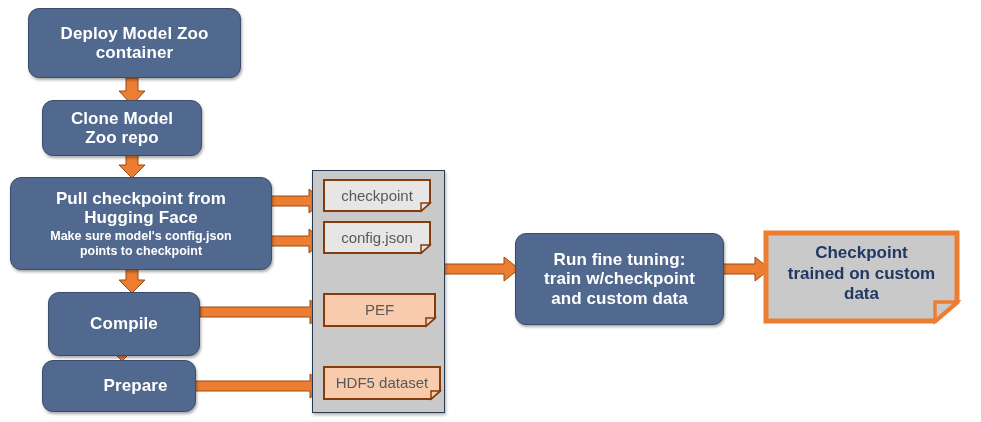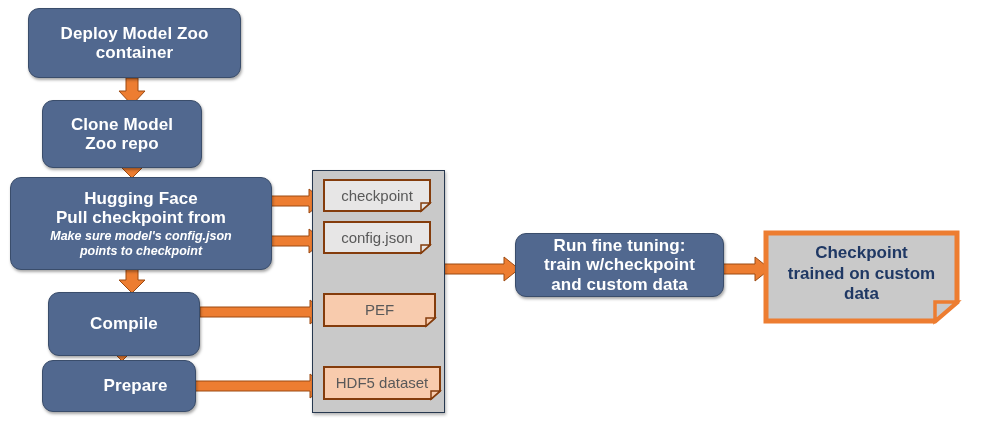--- a/index.html
+++ b/index.html
@@ -41,21 +41,20 @@
   }
   .proc .main {
     font-size: 17px;
     letter-spacing: 0.1px;
   }
   .proc .sub {
     font-size: 12.5px;
     font-weight: bold;
     margin-top: 2px;
     line-height: 1.15;
-    font-style: italic;
   }
   
   .panel {
     position: absolute;
     background: #c9c9c9;
     border: 1.5px solid #27384f;
     box-sizing: border-box;
     box-shadow: 1px 2px 3px rgba(0,0,0,0.3);
   }
   
@@ -141,41 +140,41 @@
     <polygon points="0,8 32,8 32,1 47,13 32,25 32,18 0,18" fill="#ed7d31" stroke="#9c4a12" stroke-width="1"></polygon>
   </svg>
 
   <div class="panel" style="left:312px; top:170px; width:133px; height:243px;"></div>
 
   <div class="node proc" style="left:28px; top:8px; width:213px; height:70px;">
     <div class="main">Deploy Model Zoo</div>
     <div class="main">container</div>
   </div>
 
-  <div class="node proc" style="left:42px; top:100px; width:160px; height:68px;text-align:center;">
+  <div class="node proc" style="left:42px; top:100px; width:160px; height:56px;text-align:center;">
     <div class="main">Clone Model</div>
     <div class="main">Zoo repo</div>
   </div>
 
   <div class="node proc" style="left:10px; top:177px; width:262px; height:93px; padding:4px 6px;">
+    <div class="main">Pull checkpoint from</div>
     <div class="main">Hugging Face</div>
-    <div class="main">Pull checkpoint from</div>
     <div class="sub">Make sure model's config.json</div>
     <div class="sub" style="margin-top:0">points to checkpoint</div>
   </div>
 
   <div class="node proc" style="left:48px; top:292px; width:152px; height:64px;">
     <div class="main">Compile</div>
   </div>
 
   <div class="node proc" style="left:42px; top:360px; width:154px; height:52px;padding-left:33px;">
     <div class="main">Prepare</div>
   </div>
 
-  <div class="node proc" style="left:515px; top:233px; width:209px; height:64px;">
+  <div class="node proc" style="left:515px; top:233px; width:209px; height:92px;">
     <div class="main">Run fine tuning:</div>
     <div class="main">train w/checkpoint</div>
     <div class="main">and custom data</div>
   </div>
 
   <div class="doc" style="left:323px; top:179px; width:108px; height:33px;">
     <svg class="docsvg" viewBox="0 0 108 33" preserveAspectRatio="none">
       <path d="M1,1 L107,1 L107,24 L98,32 L1,32 Z" fill="#e7e6e6" stroke="#843c0c" stroke-width="2"></path>
       <path d="M107,24 L98,24 L98,32 Z" fill="#e7e6e6" stroke="#843c0c" stroke-width="1.5"></path>
     </svg>

